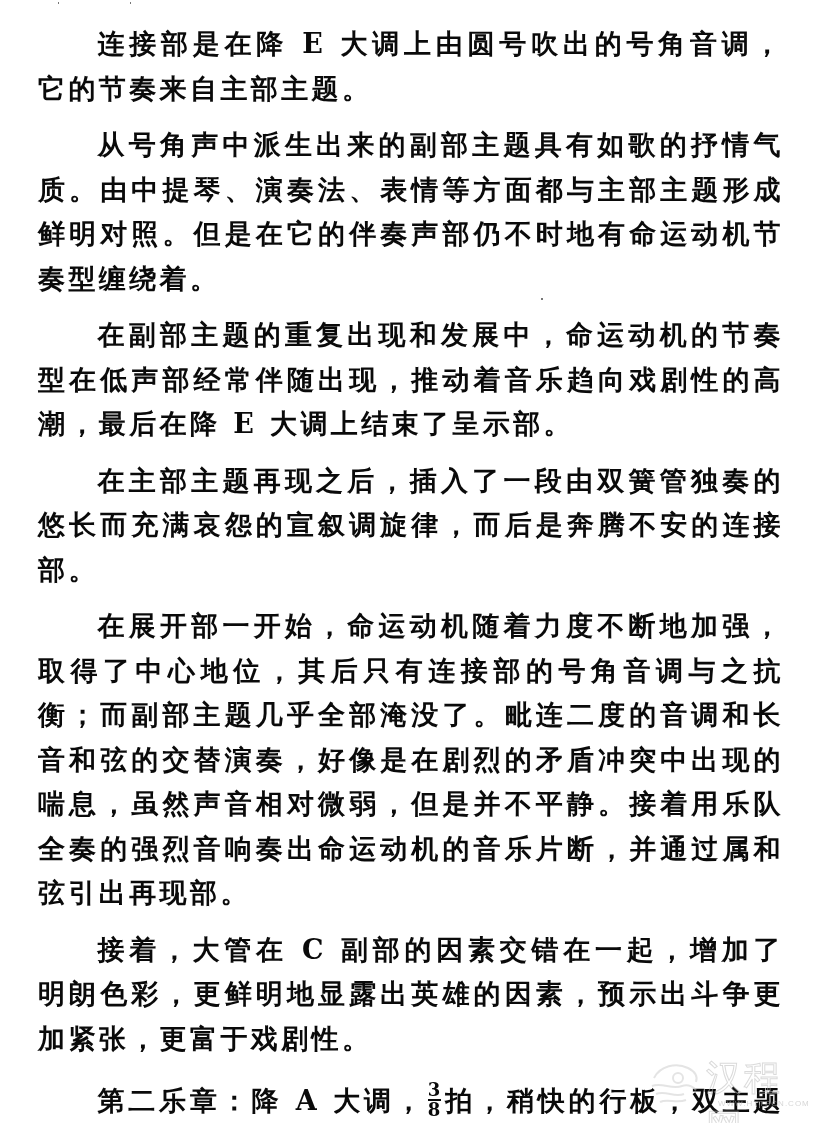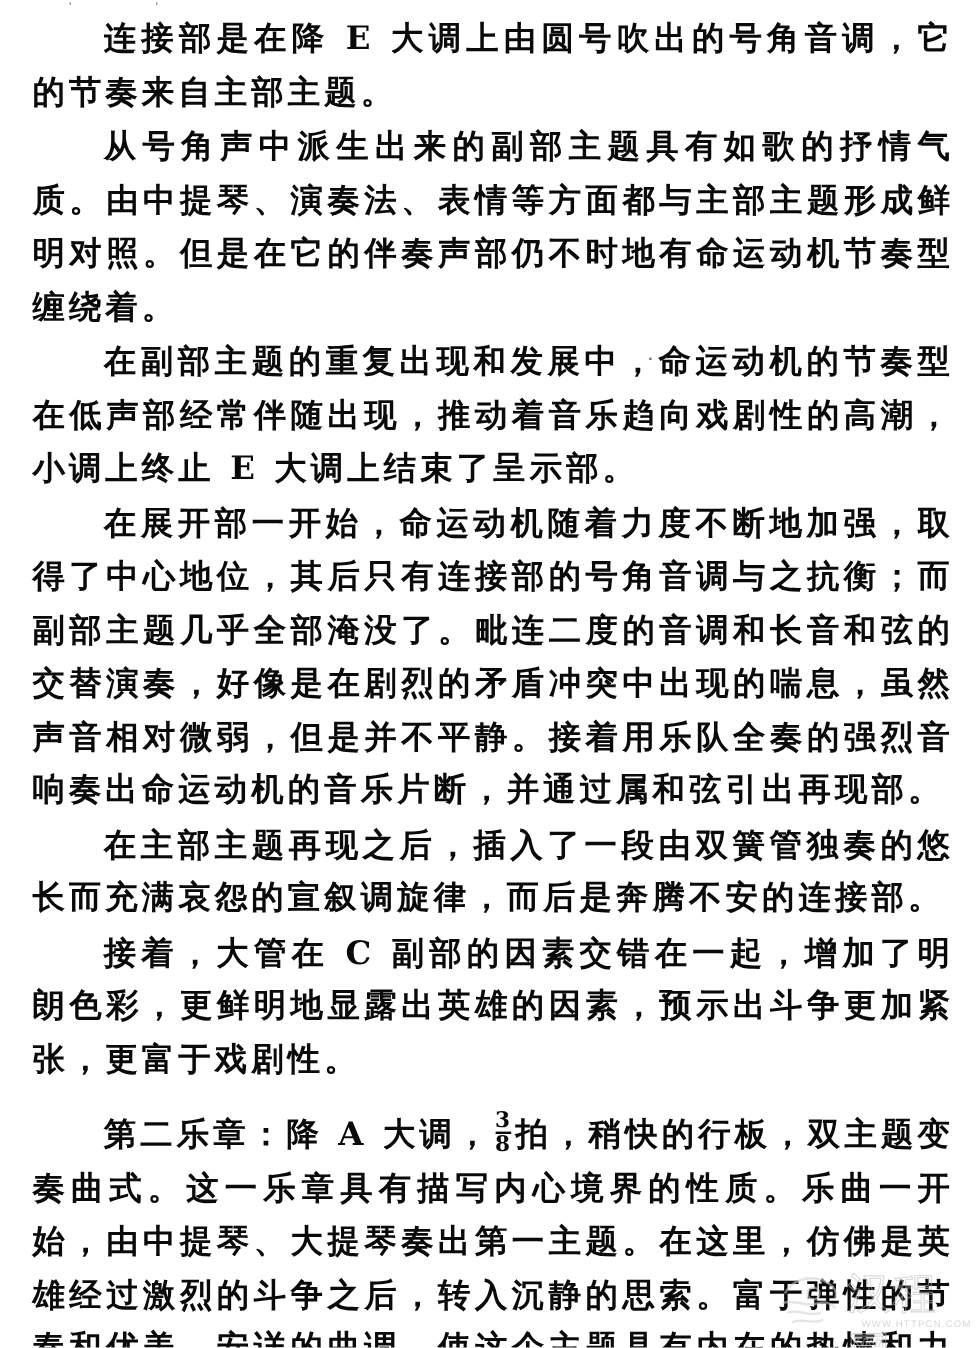--- a/index.html
+++ b/index.html
@@ -19,21 +19,21 @@
       position: absolute;
       left: 26px;
       top: 10px;
       width: 770px;
     }
     .para {
       font-size: 27px;
       line-height: 44.5px;
       letter-spacing: 3.4px;
       text-indent: 2.2em;
-      margin: 1px;
+      margin: 12px;
       font-weight: bold;
       text-align: justify;
       text-align-last: left;
     }
     .para.gap {
       margin-top: 0px;
     }
     .para.section {
       margin-top: 18px;
     }
@@ -99,23 +99,23 @@
       height: 2px;
       background: #777;
     }
   </style>
 </head>
 <body>
 
 <div class="page">
   <p class="para">连接部是在降 E 大调上由圆号吹出的号角音调，它的节奏来自主部主题。</p>
   <p class="para gap">从号角声中派生出来的副部主题具有如歌的抒情气质。由中提琴、演奏法、表情等方面都与主部主题形成鲜明对照。但是在它的伴奏声部仍不时地有命运动机节奏型缠绕着。</p>
-  <p class="para gap">在副部主题的重复出现和发展中，命运动机的节奏型在低声部经常伴随出现，推动着音乐趋向戏剧性的高潮，小调上终止 E 大调上结束了呈示部。</p>
+  <p class="para gap">在副部主题的重复出现和发展中，命运动机的节奏型在低声部经常伴随出现，推动着音乐趋向戏剧性的高潮，最后在降 E 大调上结束了呈示部。</p>
+  <p class="para gap">在主部主题再现之后，插入了一段由双簧管独奏的悠长而充满哀怨的宣叙调旋律，而后是奔腾不安的连接部。</p>
   <p class="para gap">在展开部一开始，命运动机随着力度不断地加强，取得了中心地位，其后只有连接部的号角音调与之抗衡；而副部主题几乎全部淹没了。毗连二度的音调和长音和弦的交替演奏，好像是在剧烈的矛盾冲突中出现的喘息，虽然声音相对微弱，但是并不平静。接着用乐队全奏的强烈音响奏出命运动机的音乐片断，并通过属和弦引出再现部。</p>
-  <p class="para gap">在主部主题再现之后，插入了一段由双簧管独奏的悠长而充满哀怨的宣叙调旋律，而后是奔腾不安的连接部。</p>
   <p class="para gap">接着，大管在 C 副部的因素交错在一起，增加了明朗色彩，更鲜明地显露出英雄的因素，预示出斗争更加紧张，更富于戏剧性。</p>
   <p class="para section"><span>第二乐章：降 A 大调，</span><span class="frac"><span class="num">3</span><span class="bar"></span><span class="den">8</span></span><span>拍，稍快的行板，双主题变奏曲式。这一乐章具有描写内心境界的性质。乐曲一开始，由中提琴、大提琴奏出第一主题。在这里，仿佛是英雄经过激烈的斗争之后，转入沉静的思索。富于弹性的节奏和优美、安详的曲调，使这个主题具有内在的热情和力量。</span></p>
 </div>
 
 <span class="speck" style="left:541px; top:298px;"></span>
 <span class="speck" style="left:58px; top:2px; width:1px;"></span>
 <span class="speck" style="left:130px; top:2px; width:1px;"></span>
 
 <div class="watermark">
   <svg class="wm-logo" viewBox="0 0 54 50">

